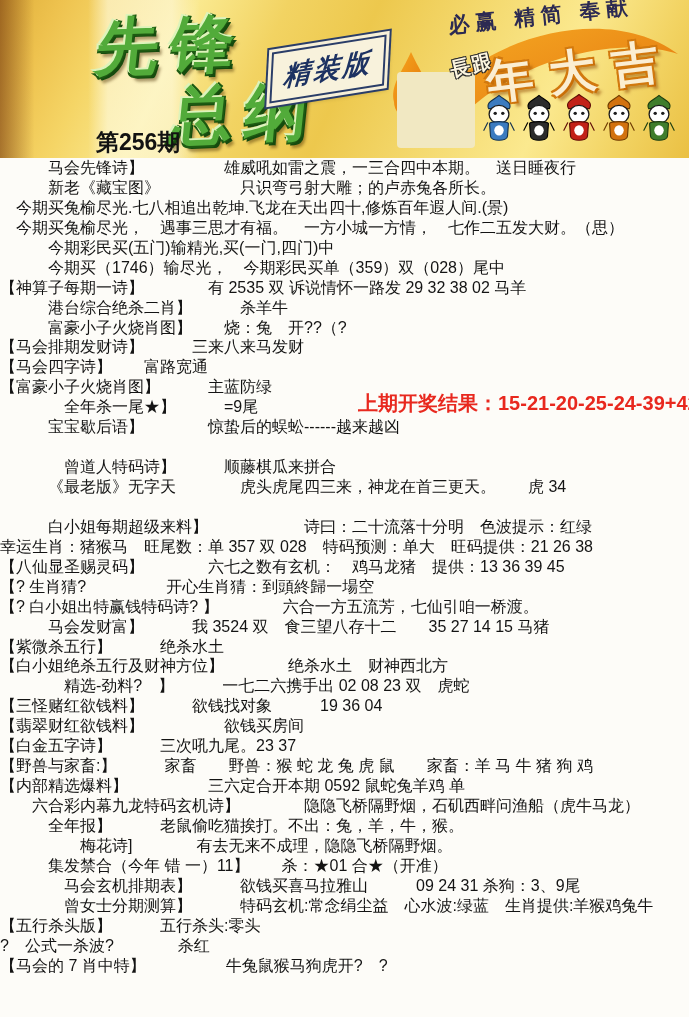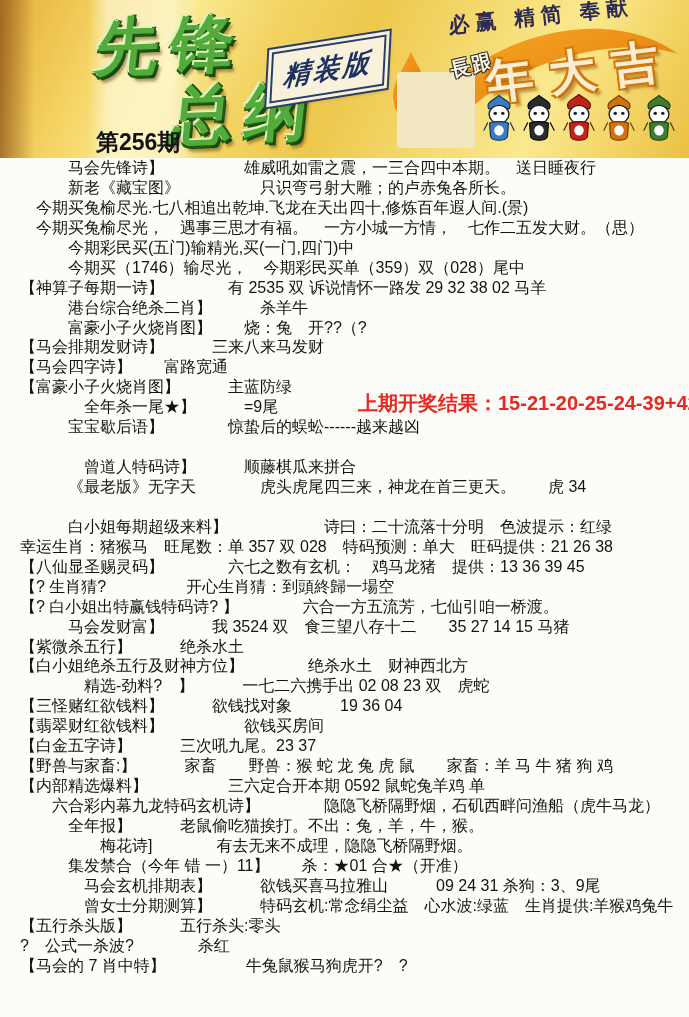--- a/index.html
+++ b/index.html
@@ -33,21 +33,21 @@
     letter-spacing:16px;transform:rotate(-7deg);white-space:nowrap;
     text-shadow:-2px -2px 0 #d2790e,2px -2px 0 #d2790e,-2px 2px 0 #d2790e,2px 2px 0 #c96e08,4px 5px 3px rgba(140,65,0,.5);}
   .issue{position:absolute;left:52px;top:127px;font-size:23px;font-weight:bold;color:#121212;margin-left:44px;}
   .mascots{position:absolute;left:482px;top:94px;display:flex;gap:6px;}
   .mascot svg .hd{stroke-width:1.2;}
   .m0 .hd{fill:#3b7bbf;stroke:#13314f;} .m1 .hd{fill:#2b2b2b;stroke:#000;}
   .m2 .hd{fill:#c22218;stroke:#5e0c06;} .m3 .hd{fill:#d2720f;stroke:#6e3a02;}
   .m4 .hd{fill:#3f7d2c;stroke:#1c3d10;}
 
   
-  .sheet{position:absolute;left:0;top:158px;width:689px;padding-left:20px;box-sizing:border-box;}
+  .sheet{position:absolute;left:0;top:158px;width:689px;padding-left:0;box-sizing:border-box;}
   .ln{height:19.95px;line-height:19.95px;font-size:16px;color:#141414;white-space:pre;overflow:hidden;}
   .result{position:absolute;left:332px;top:390px;font-size:20px;font-weight:bold;color:#e8281e;white-space:nowrap;margin-left:26px;}
 </style>
 </head>
 <body>
 
 <div class="page">
 
   <div class="header">
     <div class="swoosh">

